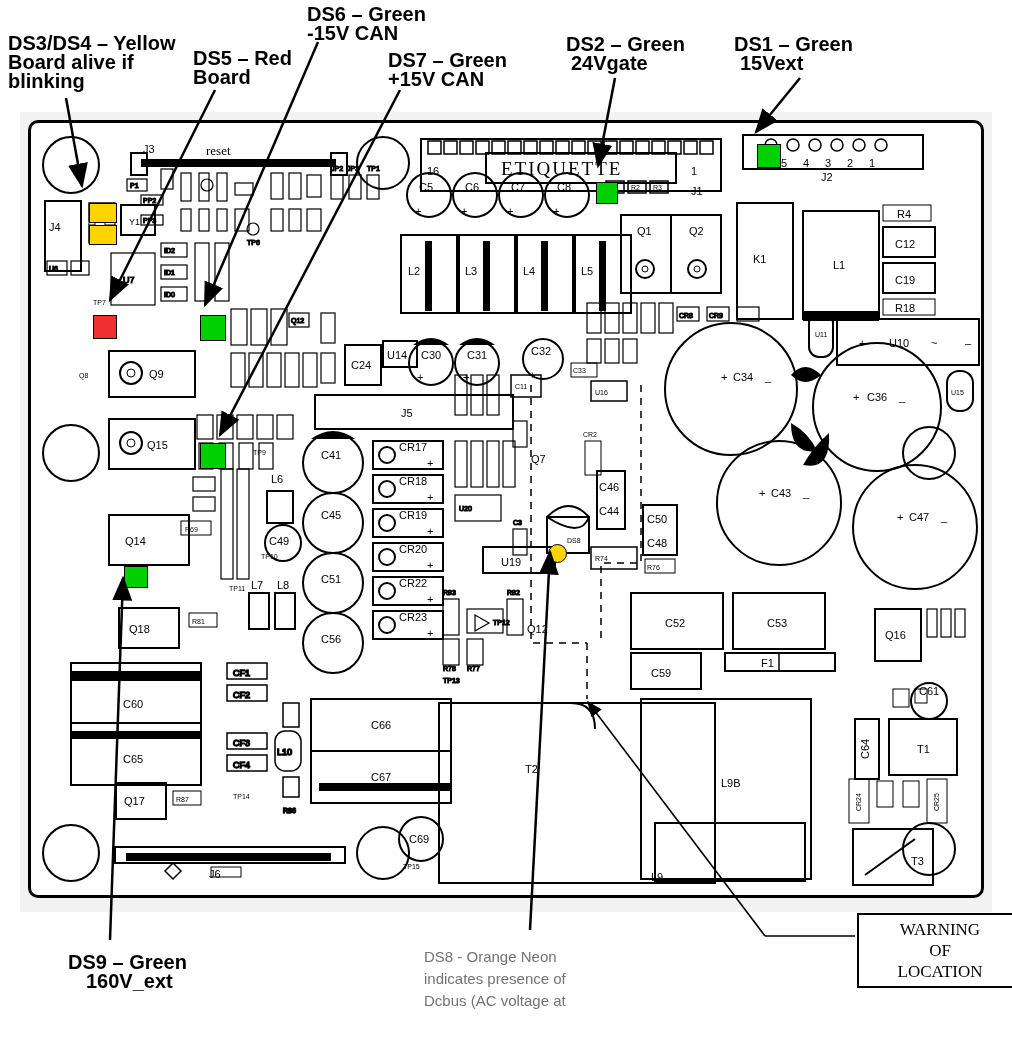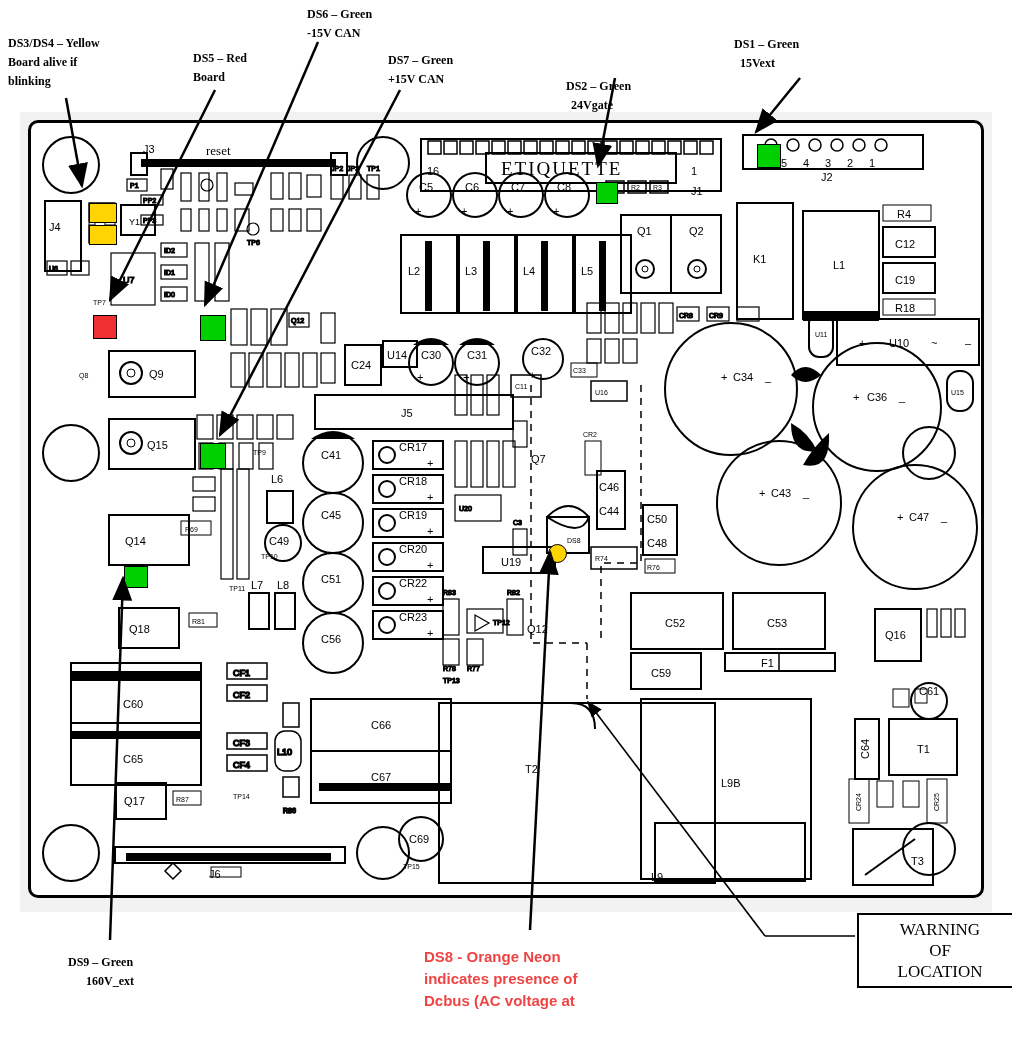--- a/index.html
+++ b/index.html
@@ -1,20 +1,20 @@
 <!DOCTYPE html>
 <html><head>
 <meta charset="utf-8">
 <style>
   html,body{margin:0;padding:0;background:#ffffff;}
   body{width:1012px;height:1057px;position:relative;overflow:hidden;
        font-family:"Liberation Serif", serif;}
   .abs{position:absolute;}
-  .ann{font-family:Liberation Serif, serif;font-weight:bold;font-size:12px;color:#000;line-height:19px;}
-  .ann-sans{font-family:"Liberation Sans", sans-serif;font-weight:bold;font-size:15px;color:#ef4444;line-height:19px;}
+  .ann{font-family:Liberation Sans, sans-serif;font-weight:bold;font-size:20px;color:#000;line-height:19px;}
+  .ann-sans{font-family:"Liberation Sans", sans-serif;font-weight:normal;font-size:15px;color:#737373;line-height:19px;}
   .board{position:absolute;left:20px;top:112px;width:972px;height:800px;background:#f2f2f2;}
   .boardInner{position:absolute;left:8px;top:8px;width:950px;height:772px;background:#ffffff;border:3px solid #000;border-radius:10px;}
   .pcb{position:absolute;left:0;top:0;width:100%;height:100%;}
   .led{position:absolute;border:1px solid #000;}
   .led-green{background:#00d000;}
   .led-yellow{background:#ffd400;}
   .led-red{background:#f03030;}
   .led-orange{background:#ffd400;border-radius:50%;}
   .warn{position:absolute;border:2px solid #000;background:#fff;padding:4px 10px;text-align:center;
         font-family:"Liberation Serif", serif;font-size:17px;line-height:21px;}
@@ -42,21 +42,21 @@
 <div class="abs ann" style="left:307px;top:5px;width:150px;">
   <div>DS6 – Green</div>
   <div>-15V CAN</div>
 </div>
 
 <div class="abs ann" style="left:388px;top:51px;width:150px;">
   <div>DS7 – Green</div>
   <div>+15V CAN</div>
 </div>
 
-<div class="abs ann" style="left:566px;top:35px;width:150px;margin-top:42px;">
+<div class="abs ann" style="left:566px;top:35px;width:150px;">
   <div>DS2 – Green</div>
   <div style="margin-left:5px;">24Vgate</div>
 </div>
 
 <div class="abs ann" style="left:734px;top:35px;width:150px;">
   <div>DS1 – Green</div>
   <div style="margin-left:6px;">15Vext</div>
 </div>
 
 <div class="abs ann" style="left:48px;top:953px;width:180px;margin-left:20px;">

